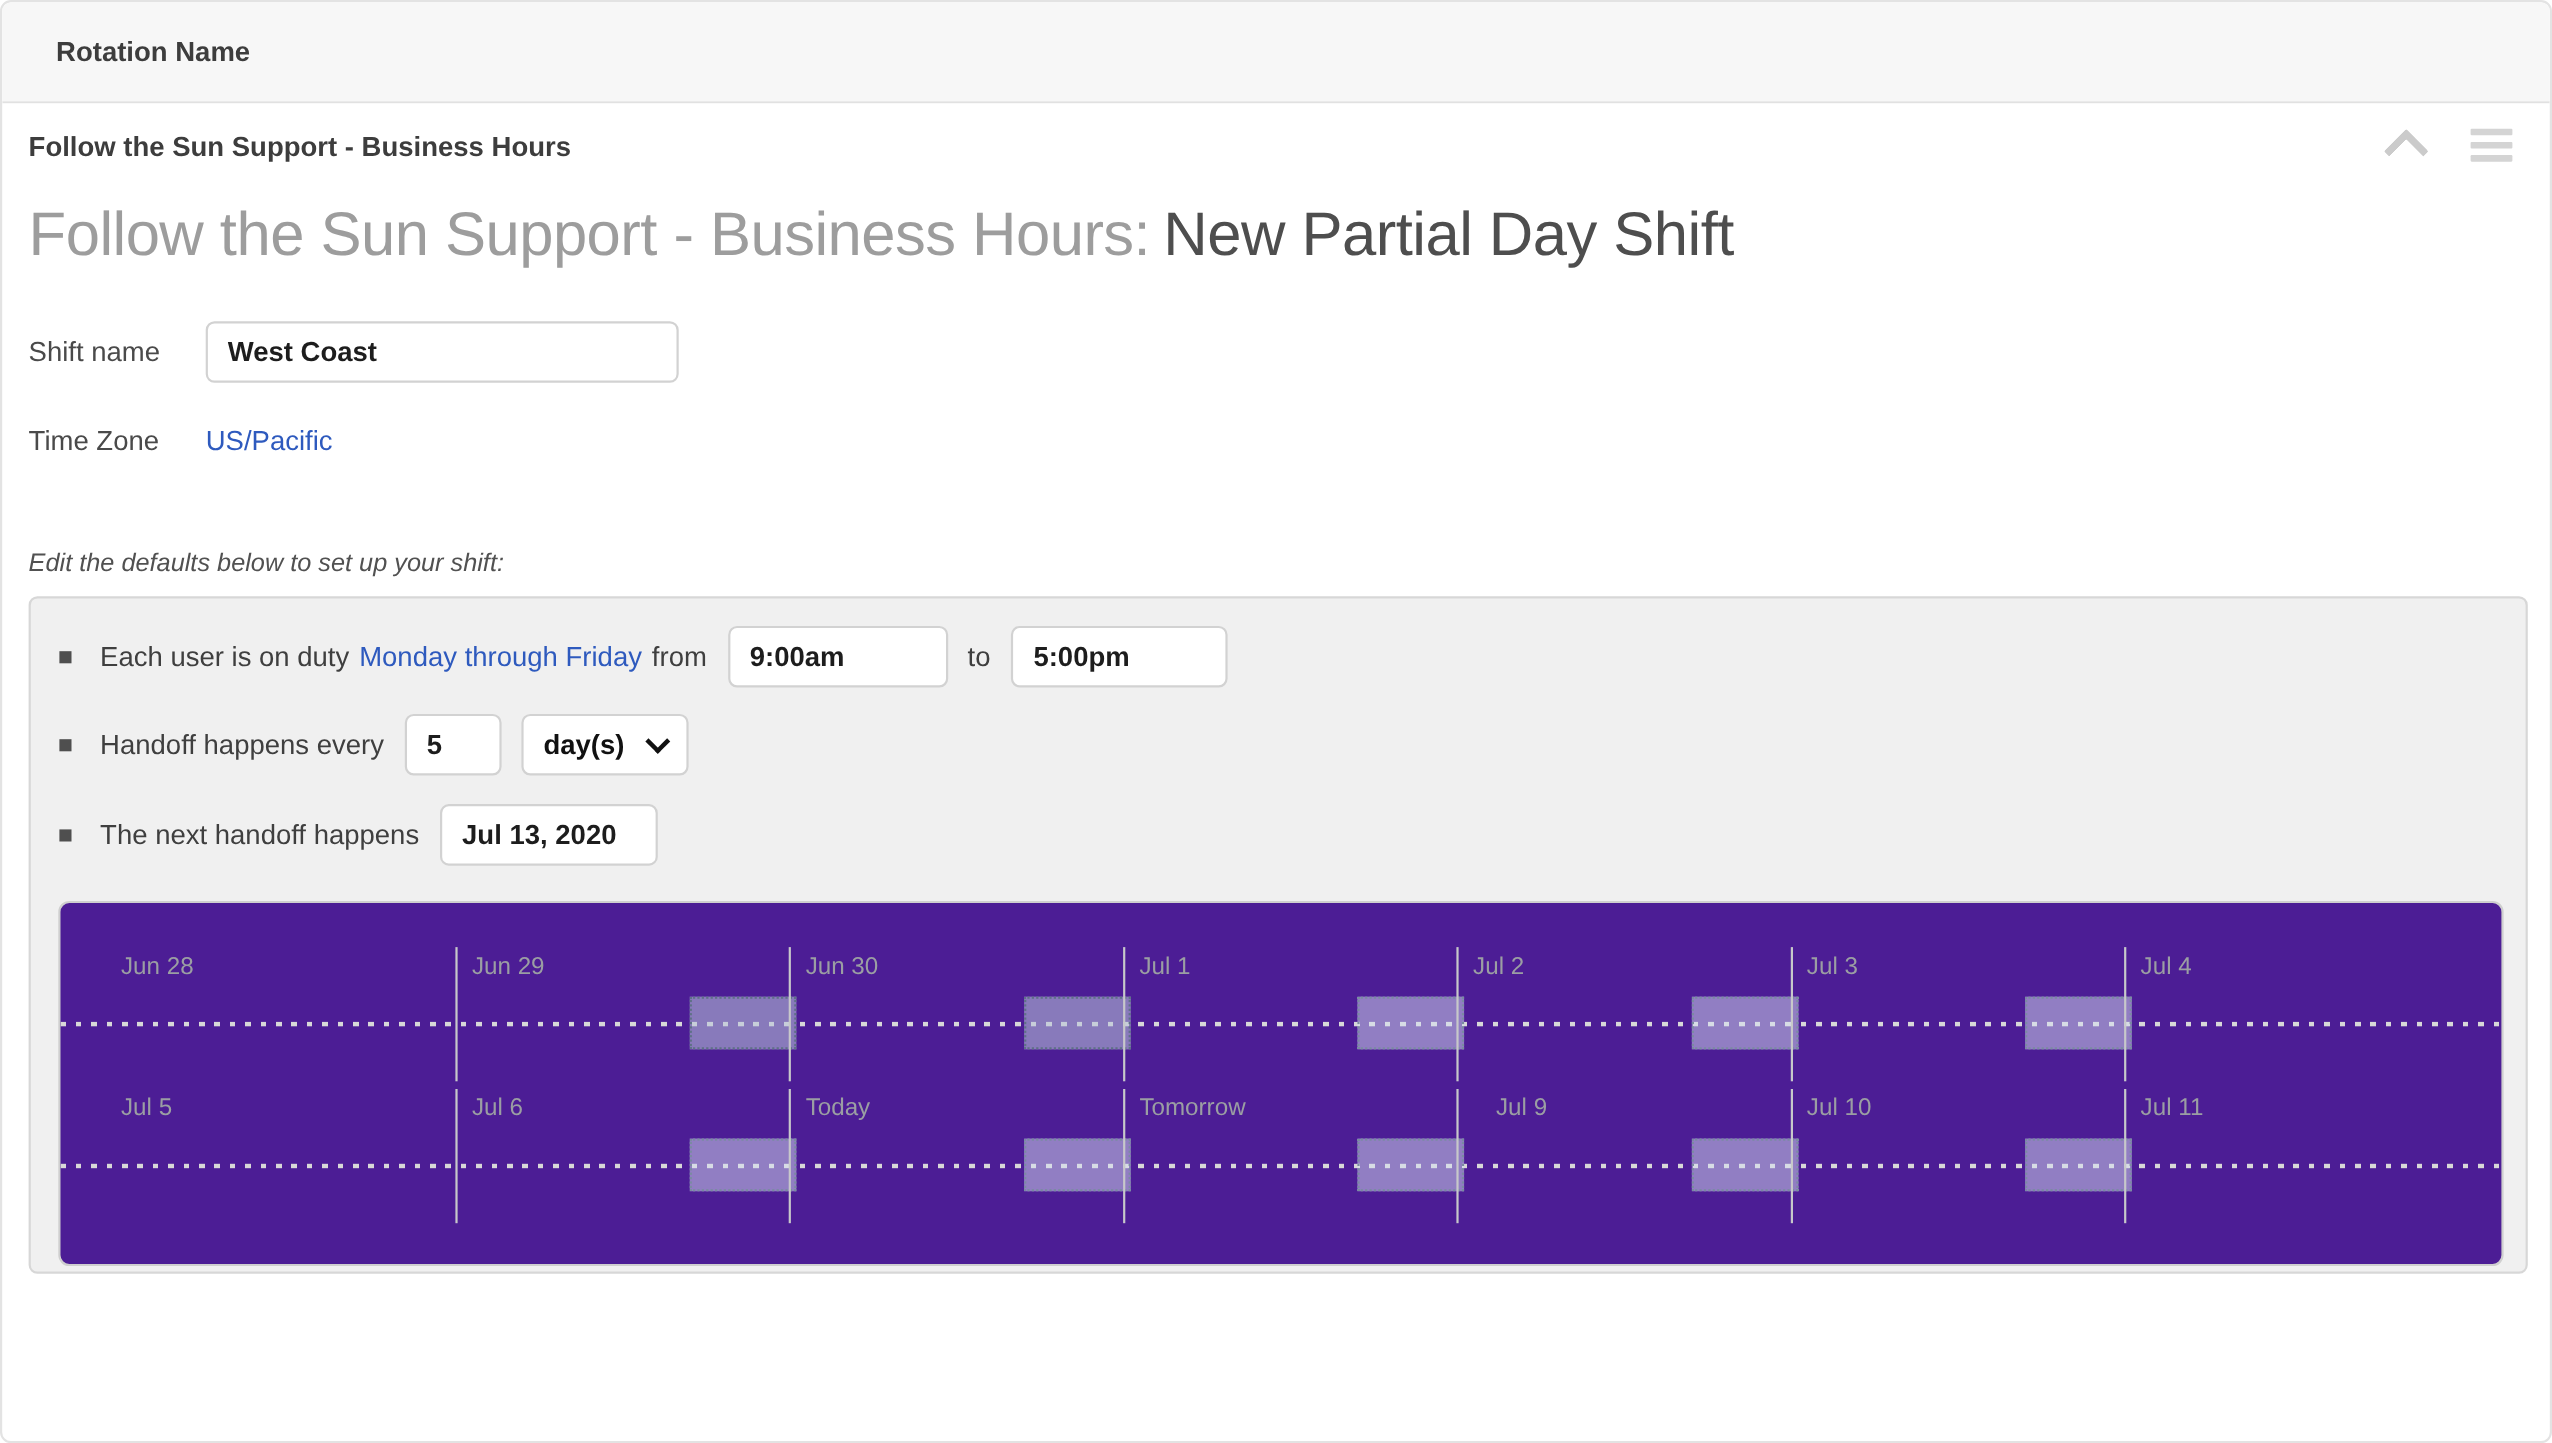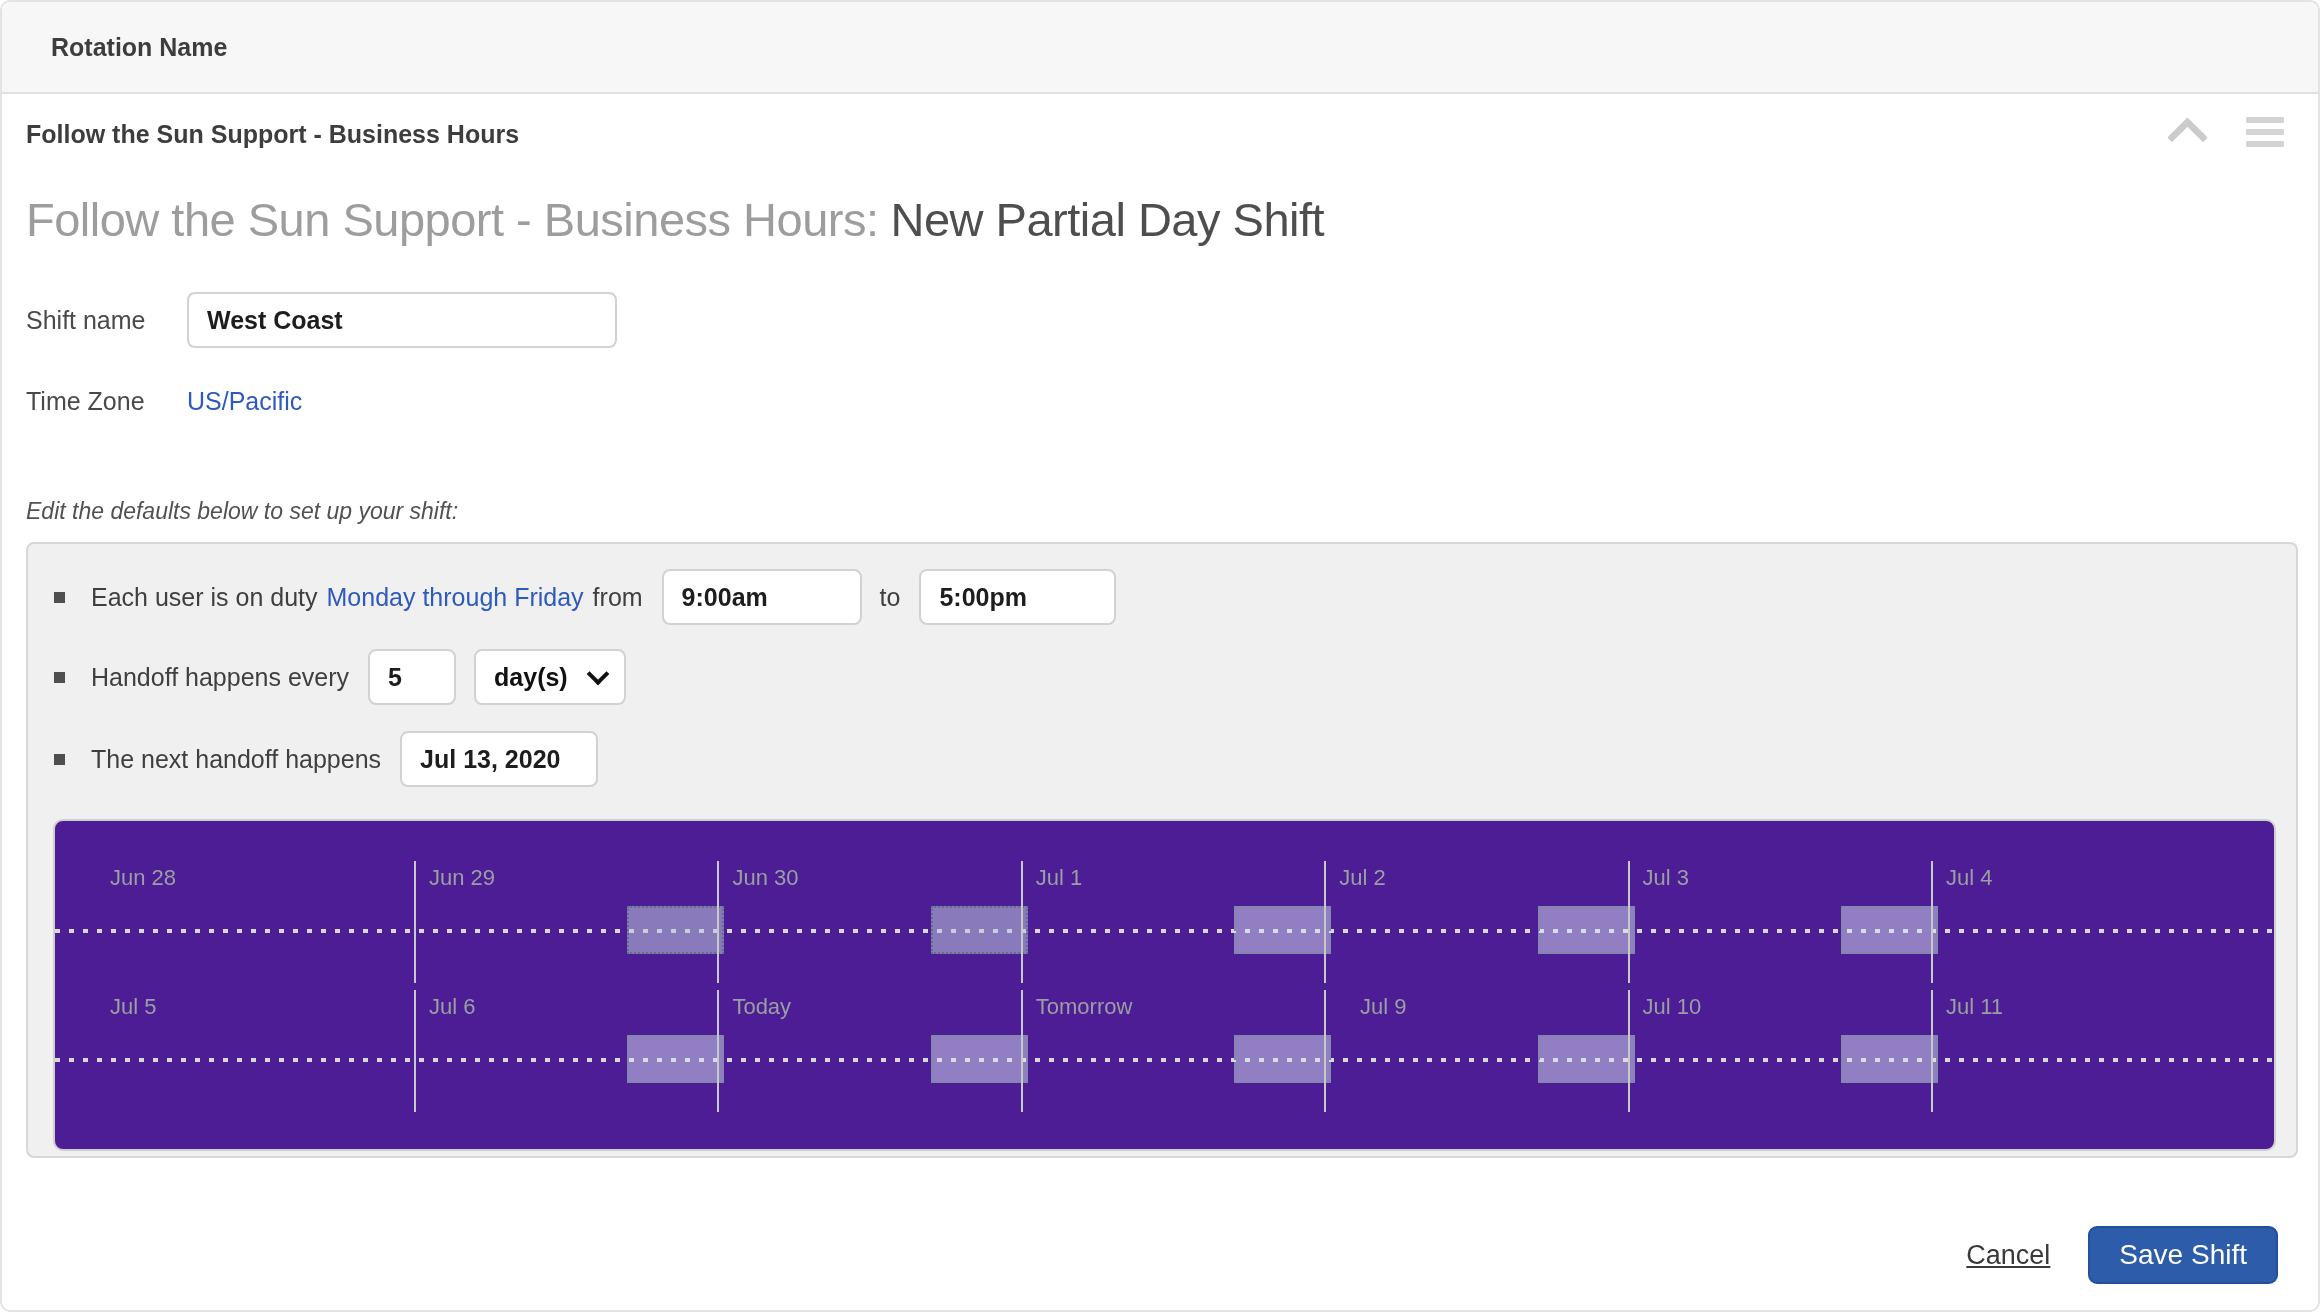--- a/index.html
+++ b/index.html
@@ -15,21 +15,21 @@
 
   
   .rotation-title{position:absolute;left:24px;top:118px;font-size:25px;font-weight:bold;color:#3d3d3d;}
   .top-icons{position:absolute;top:112px;right:34px;display:flex;align-items:center;gap:44px;height:36px;}
   .chev-up{width:22px;height:22px;border-top:7px solid #cbcbcb;border-left:7px solid #cbcbcb;
            transform:rotate(45deg);border-radius:2px;margin-top:10px;cursor:pointer;}
   .hamburger{display:flex;flex-direction:column;gap:6px;cursor:pointer;}
   .hamburger div{width:38px;height:6px;background:#d4d4d4;border-radius:1px;}
 
   
-  .page-heading{position:absolute;left:24px;top:190px;font-size:47px;letter-spacing:-0.5px;white-space:nowrap;}
+  .page-heading{position:absolute;left:24px;top:178px;font-size:56px;letter-spacing:-0.5px;white-space:nowrap;}
   .page-heading .prefix{color:#9d9d9d;margin-right:12px;}
   .page-heading .highlight{color:#4e4e4e;}
 
   
   .field-row{position:absolute;left:24px;display:flex;align-items:center;}
   .field-label{width:161px;font-size:25px;color:#4a4a4a;}
   input.textbox{box-sizing:border-box;height:56px;border:2px solid #d2d2d2;border-radius:8px;
                 background:#fff;font-family:"Liberation Sans",sans-serif;font-size:25px;
                 font-weight:600;color:#1d1d1d;padding:0 18px;outline:none;}
   .link{color:#2e5abe;text-decoration:none;cursor:pointer;}
@@ -171,18 +171,14 @@
           <div class="tl-line" style="left: 1269.2px;"></div>
           <div class="tl-label" style="left: 1305px;">Jul 9</div>
           <div class="tl-line" style="left: 1572.6px;"></div>
           <div class="tl-label" style="left: 1587.6px;">Jul 10</div>
           <div class="tl-line" style="left: 1876px;"></div>
           <div class="tl-label" style="left: 1891px;">Jul 11</div>
         </div>
       </div>
   </div>
 
-  <div class="footer">
-    <a class="cancel">Cancel</a>
-    <div class="save-btn">Save Shift</div>
-  </div>
 
 </div>
 
 </body></html>

